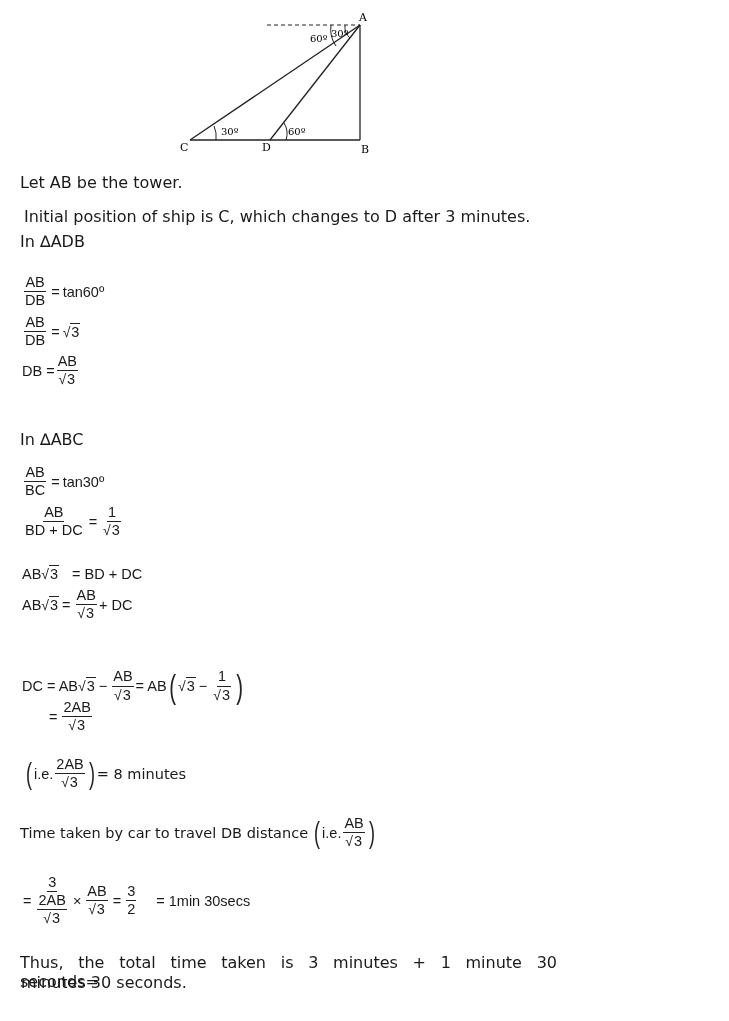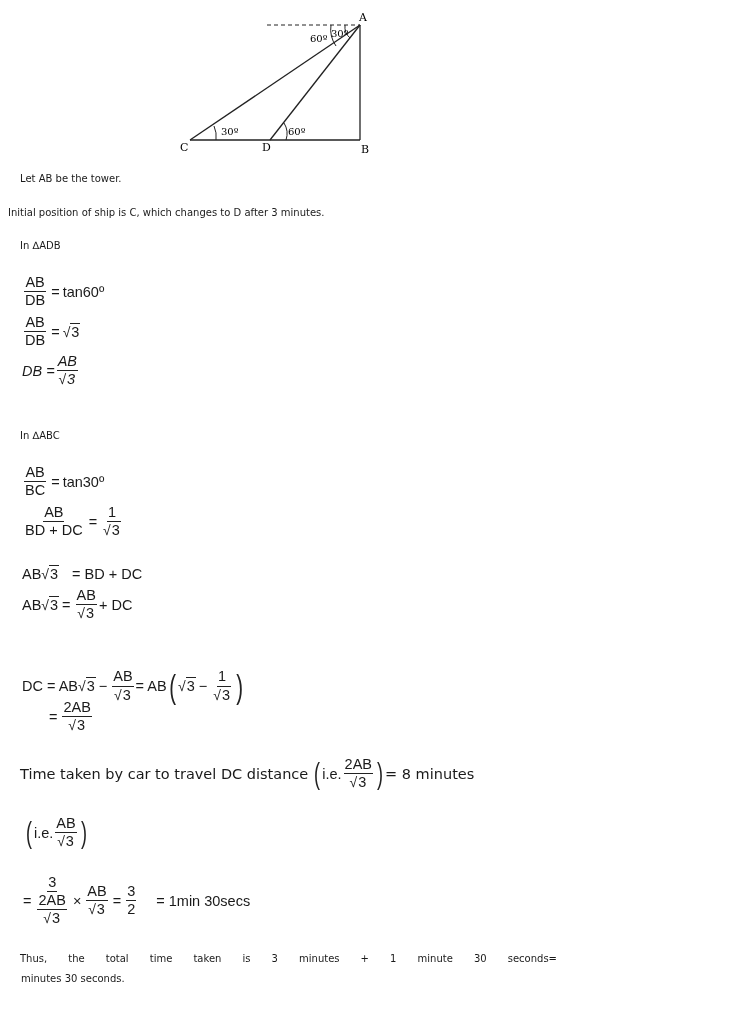--- a/index.html
+++ b/index.html
@@ -1,19 +1,19 @@
 <!DOCTYPE html>
 <html><head>
 <meta charset="utf-8">
 <style>
   html, body { margin:0; padding:0; background:#ffffff; }
   body { width:729px; height:1021px; position:relative; overflow:hidden;
          font-family:"DejaVu Sans", sans-serif; color:#1a1a1a; font-size:14.5px; }
   .abs { position:absolute; white-space:nowrap; }
-  .line { font-size:10px; }
+  .line { font-size:16px; }
   .m { font-family:"Liberation Sans", sans-serif; font-size:14.5px; display:inline-flex; align-items:center; }
   .frac { display:inline-flex; flex-direction:column; align-items:center; vertical-align:middle; margin:0 2px; line-height:1.05; }
   .frac .num { padding:0 1px 1px; border-bottom:1px solid #222; }
   .frac .den { padding:1px 1px 0; }
   .sq { display:inline-block; }
   .sq .rad { font-size:14px; }
   .sq .val { border-top:1px solid #222; padding:0 1px; }
   .paren { font-size:34px; font-weight:100; line-height:1; transform:scaleX(0.6); display:inline-block; color:#222; }
   .paren-s { font-size:30px; }
   .op { margin:0 3px; }
@@ -36,42 +36,42 @@
   <text x="191" y="153" font-size="11">B</text>
   <text x="10" y="151" font-size="11">C</text>
   <text x="92" y="151" font-size="11">D</text>
   <text x="140" y="42" font-size="10">60º</text>
   <text x="161" y="37" font-size="10">30º</text>
   <text x="51" y="135" font-size="10">30º</text>
   <text x="118" y="135" font-size="10">60º</text>
 </svg>
 
 <div class="abs line" style="left:20px;top:173px;">Let AB be the tower.</div>
-<div class="abs line" style="left:8px;top:207px;">Initial position of ship is C, which changes to D after 3 minutes.</div>
-<div class="abs line" style="left:20px;top:240px;">In ∆ADB</div>
+<div class="abs line" style="left:24px;top:207px;">Initial position of ship is C, which changes to D after 3 minutes.</div>
+<div class="abs line" style="left:20px;top:232px;">In ∆ADB</div>
 
 <div class="abs m" style="left:22px;top:275px;">
   <span class="frac">
       <span class="num">AB</span>
       <span class="den">DB</span>
     </span>
   <span class="op">=</span>
     <span>tan60º</span>
 </div>
 
 <div class="abs m" style="left:22px;top:315px;">
   <span class="frac">
       <span class="num">AB</span>
       <span class="den">DB</span>
     </span>
   <span class="op">=</span>
   <span class="sq"><span class="rad">√</span><span class="val">3</span></span>
 </div>
 
-<div class="abs m" style="left:22px;top:354px;font-style:italic;">
+<div class="abs m" style="left:22px;top:354px;">
   <span>DB =</span>
   <span class="frac">
       <span class="num">AB</span>
       <span class="den"><span class="sq"><span class="rad">√</span><span class="val">3</span></span></span>
     </span>
 </div>
 
 <div class="abs line" style="left:20px;top:430px;text-align:right;">In ∆ABC</div>
 
 <div class="abs m" style="left:22px;top:465px;">
@@ -133,32 +133,32 @@
 
 <div class="abs m" style="left:46px;top:700px;">
   <span class="op">=</span>
   <span class="frac">
       <span class="num">2AB</span>
       <span class="den"><span class="sq"><span class="rad">√</span><span class="val">3</span></span></span>
     </span>
 </div>
 
 <div class="abs m" style="left:20px;top:757px;">
-  <span style="font-family:'DejaVu Sans',sans-serif">Time taken by car to travel DC distance</span>
   <span class="paren paren-s" style="margin-left:4px">(</span>
   <span>i.e.</span>
   <span class="frac">
       <span class="num">2AB</span>
       <span class="den"><span class="sq"><span class="rad">√</span><span class="val">3</span></span></span>
     </span>
   <span class="paren paren-s">)</span>
   <span style="font-family:'DejaVu Sans',sans-serif">= 8 minutes</span>
 </div>
 
 <div class="abs m" style="left:20px;top:816px;">
+  <span style="font-family:'DejaVu Sans',sans-serif">Time taken by car to travel DB distance</span>
   <span class="paren paren-s" style="margin-left:4px">(</span>
   <span>i.e.</span>
   <span class="frac">
       <span class="num">AB</span>
       <span class="den"><span class="sq"><span class="rad">√</span><span class="val">3</span></span></span>
     </span>
   <span class="paren paren-s">)</span>
 </div>
 
 <div class="abs m" style="left:20px;top:875px;">

